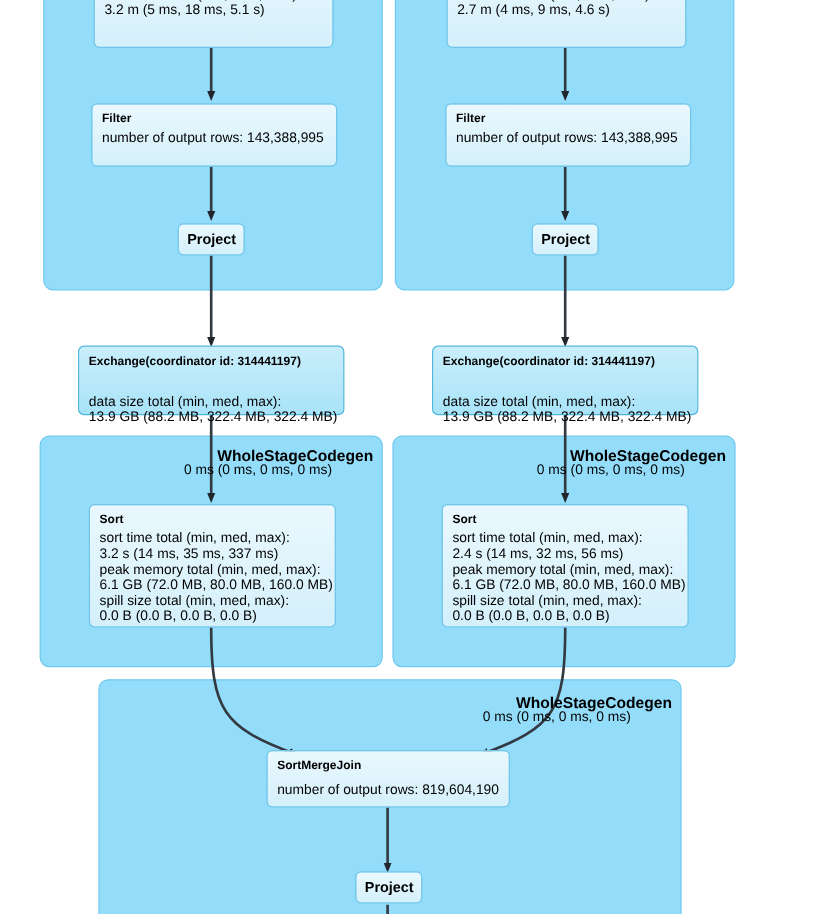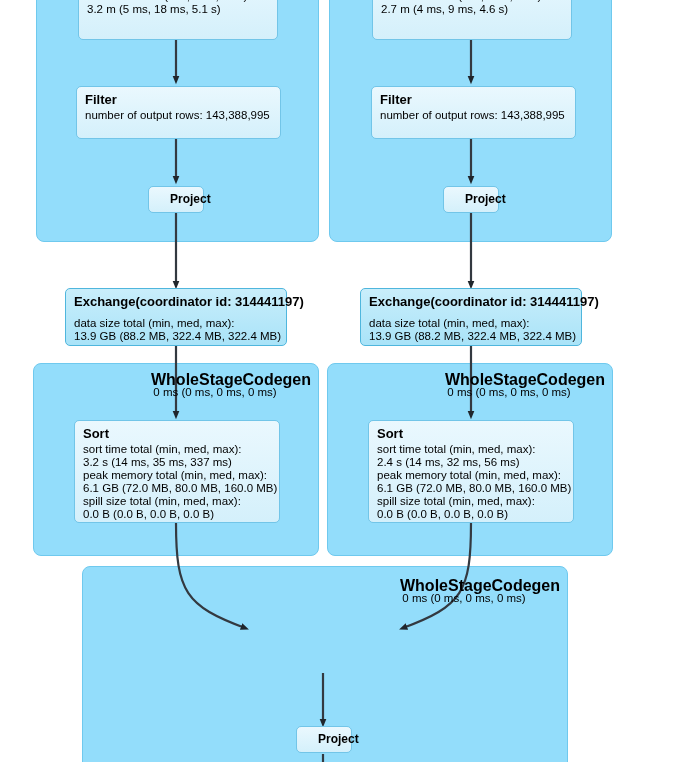--- a/index.html
+++ b/index.html
@@ -29,58 +29,58 @@
   .node {
     position: absolute;
     background: linear-gradient(to bottom, #eaf8fe 0%, #d4f0fb 100%);
     border: 1px solid #72c5e8;
     border-radius: 5px;
     box-sizing: border-box;
     padding: 6px 8px 7px 8px;
     color: #000000;
   }
   .node .title {
-    font-size: 13px;
+    font-size: 10px;
     font-weight: bold;
     line-height: 14px;
     white-space: nowrap;
   }
   .node .metrics {
     font-size: 11.5px;
     font-weight: normal;
     line-height: 13px;
     margin-top: 2px;
     white-space: pre;
   }
   .node.compact {
-    padding: 5px 9px 5px 21px;
+    padding: 5px 9px 5px 7px;
   }
   .node.compact .title {
     font-size: 12px;
   }
 
   
   .node.exchange {
     background: linear-gradient(to bottom, #c9eefb 0%, #a9e3f8 100%);
     border-color: #4fb6dd;
   }
-  .node.exchange .metrics { margin-top: 8px; }
+  .node.exchange .metrics { margin-top: 20px; }
 
   
   .cluster-label {
     position: absolute;
     text-align: right;
     color: #000000;
     font-size: 11.5px;
     line-height: 13px;
     white-space: nowrap;
   }
   .cluster-label .cl-name {
     font-weight: bold;
-    font-size: 16px;
+    font-size: 13px;
     display: block;
   }
   .cluster-label .cl-time {
     font-weight: normal;
     display: block;
     text-align: center;
   }
 
   
   svg.edges {
@@ -211,18 +211,22 @@
   <div class="node" style="left:368px; top:420px; width:206px; height:103px;">
     <div class="title">Sort</div>
     <div class="metrics">sort time total (min, med, max):
 2.4 s (14 ms, 32 ms, 56 ms)
 peak memory total (min, med, max):
 6.1 GB (72.0 MB, 80.0 MB, 160.0 MB)
 spill size total (min, med, max):
 0.0 B (0.0 B, 0.0 B, 0.0 B)</div>
   </div>
 
+  <div class="node" style="left:222px; top:625px; width:203px; height:48px;">
+    <div class="title">SortMergeJoin</div>
+    <div class="metrics" style="margin-top:7px;">number of output rows: 819,604,190</div>
+  </div>
 
   <div class="node compact" style="left:296px; top:726px; width:56px; height:27px; padding-top:5px;">
     <div class="title" style="text-align:center;">Project</div>
   </div>
 
 </div>
 
 </body></html>

